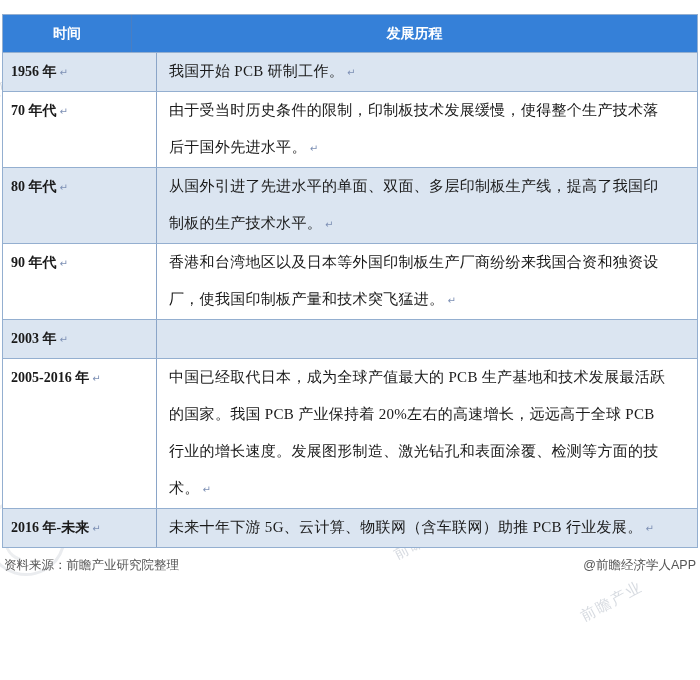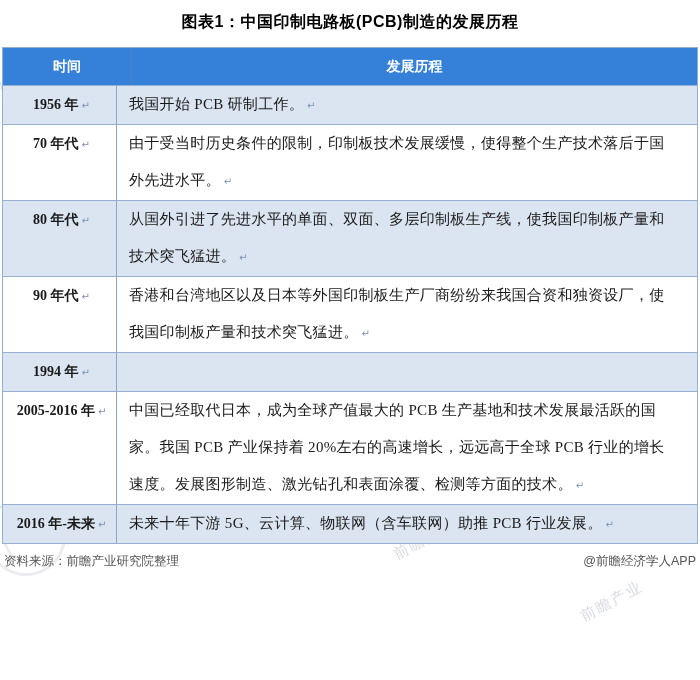--- a/index.html
+++ b/index.html
@@ -74,27 +74,26 @@
     height: 37px;
     line-height: 37px;
     text-align: center;
   }
   .thead .h-time { width: 129px; flex-shrink: 0; border-right: 1px solid #4a7ec2; }
   .thead .h-desc { flex: 1; }
 
   .row { display: flex; border-top: 1px solid #94afd0; background: #ffffff; }
   .row:nth-child(odd) { background: #dbe5f1; }
   .cell-time {
-    width: 114px; flex-shrink: 0;
+    width: 154px; flex-shrink: 0;
     border-right: 1px solid #8aa5c8;
     padding: 0 4px 0 8px;
     font-weight: bold;
     font-size: 14px;
     line-height: 37px;
-    text-align: center;
   }
   .cell-desc {
     flex: 1;
     padding: 0 24px 0 12px;
     font-size: 15px;
     line-height: 37px;
     letter-spacing: 0.3px;
   }
   .pmark {
     font-family: "DejaVu Sans", sans-serif;
@@ -128,47 +127,46 @@
   <div class="wm" style="left:92px; top:452px; font-size:14px;"><span>研究院</span></div>
   <div class="wm" style="left:388px; top:518px; font-size:15px;"><span>前瞻产业研究院</span></div>
   <div class="wm" style="left:578px; top:592px; font-size:15px;"><span>前瞻产业</span></div>
   <div class="wm-circle" style="left:432px; top:150px; width:86px; height:86px;"></div>
   <div class="wm-circle" style="left:548px; top:358px; width:68px; height:68px;"></div>
   <div class="wm-circle" style="left:-14px; top:496px; width:80px; height:80px;"></div>
   <div class="wm-circle" style="left:296px; top:482px; width:56px; height:56px;"></div>
 </div>
 
 <div class="page">
-  <div class="title">图表1：中国印制电路板(PCB)制造的发展历程</div>
 
   <div class="table">
     <div class="thead">
       <div class="h-time">时间</div>
       <div class="h-desc">发展历程</div>
     </div>
     <div class="tbody">
 
     <div class="row">
         <div class="cell-time"><span>1956 年</span><span class="pmark">↵</span></div>
         <div class="cell-desc"><span>我国开始 PCB 研制工作。</span><span class="pmark">↵</span></div>
       </div>
         <div class="row">
         <div class="cell-time"><span>70 年代</span><span class="pmark">↵</span></div>
         <div class="cell-desc"><span>由于受当时历史条件的限制，印制板技术发展缓慢，使得整个生产技术落后于国外先进水平。</span><span class="pmark">↵</span></div>
       </div>
         <div class="row">
         <div class="cell-time"><span>80 年代</span><span class="pmark">↵</span></div>
-        <div class="cell-desc"><span>从国外引进了先进水平的单面、双面、多层印制板生产线，使我国印制板产量和技术突飞猛进。</span><span class="pmark">↵</span></div>
+        <div class="cell-desc"><span>从国外引进了先进水平的单面、双面、多层印制板生产线，提高了我国印制板的生产技术水平。</span><span class="pmark">↵</span></div>
       </div>
         <div class="row">
         <div class="cell-time"><span>90 年代</span><span class="pmark">↵</span></div>
         <div class="cell-desc"><span>香港和台湾地区以及日本等外国印制板生产厂商纷纷来我国合资和独资设厂，使我国印制板产量和技术突飞猛进。</span><span class="pmark">↵</span></div>
       </div>
         <div class="row">
-        <div class="cell-time"><span>1994 年</span><span class="pmark">↵</span></div>
+        <div class="cell-time"><span>2003 年</span><span class="pmark">↵</span></div>
       </div>
         <div class="row">
         <div class="cell-time"><span>2005-2016 年</span><span class="pmark">↵</span></div>
         <div class="cell-desc"><span>中国已经取代日本，成为全球产值最大的 PCB 生产基地和技术发展最活跃的国家。我国 PCB 产业保持着 20%左右的高速增长，远远高于全球 PCB 行业的增长速度。发展图形制造、激光钻孔和表面涂覆、检测等方面的技术。</span><span class="pmark">↵</span></div>
       </div>
         <div class="row">
         <div class="cell-time"><span>2016 年-未来</span><span class="pmark">↵</span></div>
         <div class="cell-desc"><span>未来十年下游 5G、云计算、物联网（含车联网）助推 PCB 行业发展。</span><span class="pmark">↵</span></div>
       </div>
       </div>

